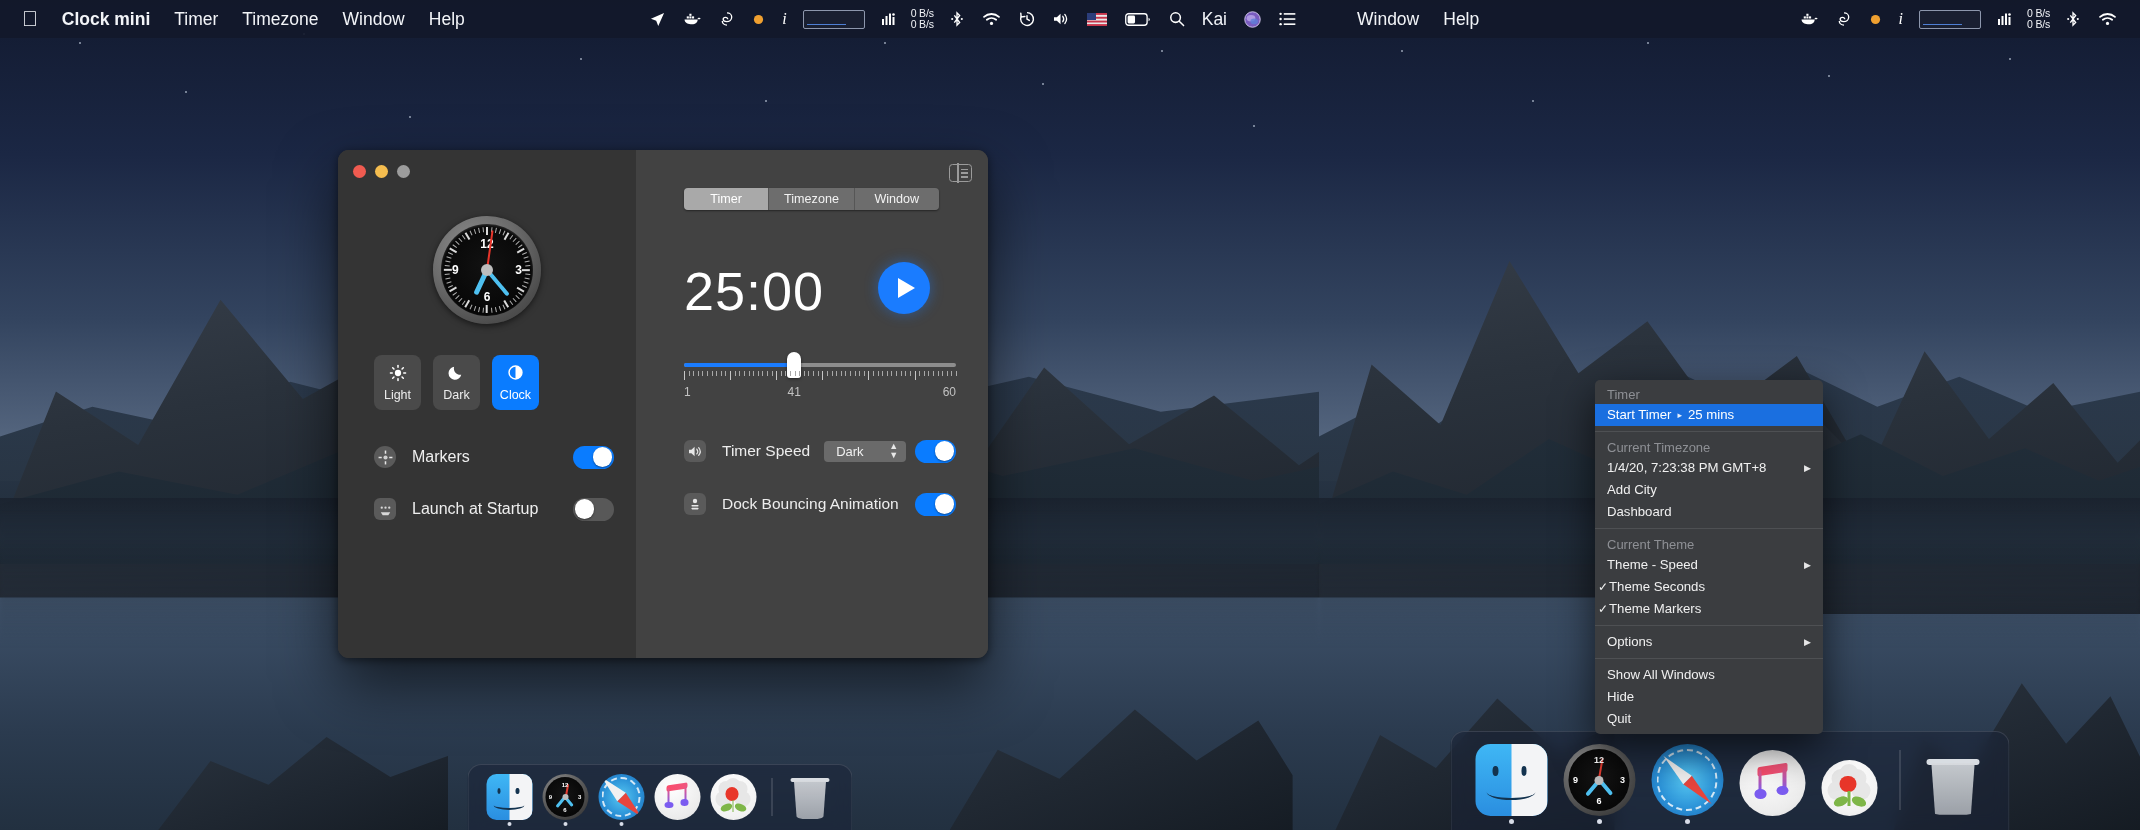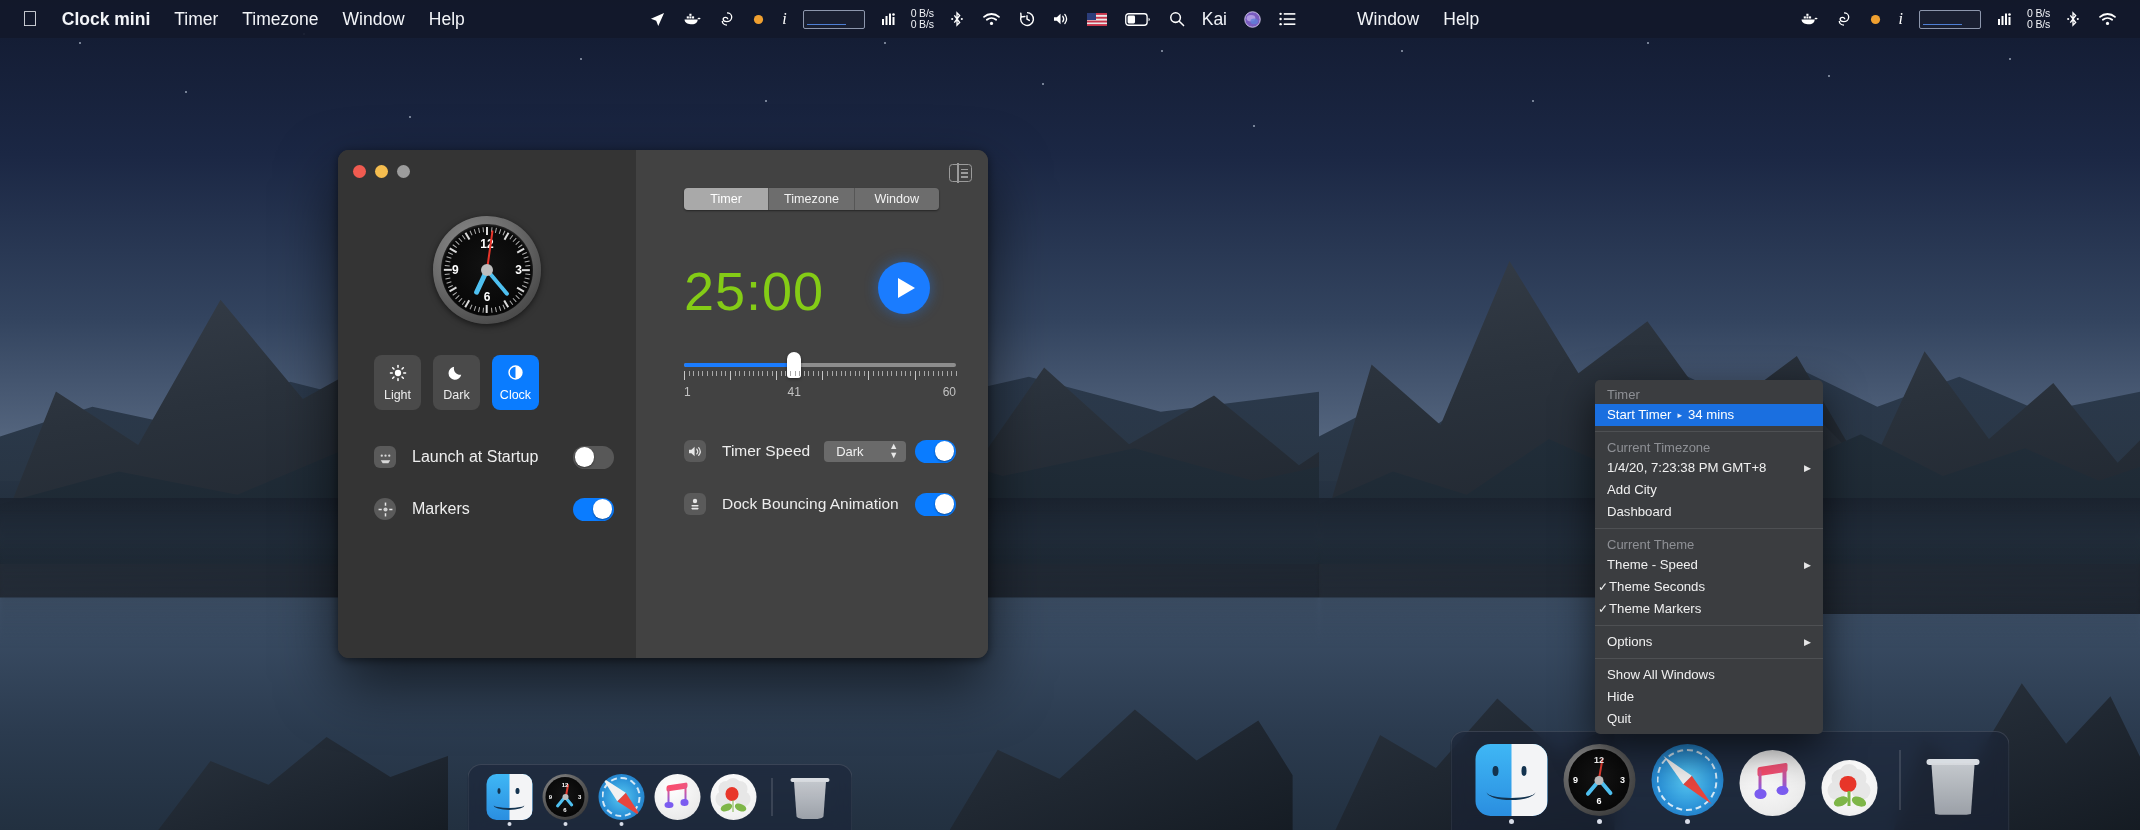--- a/index.html
+++ b/index.html
@@ -181,21 +181,21 @@
   .tab {
     flex: 1; background: #6d6d6d; color: #f2f2f2; font-size: 12.6px;
     display: flex; align-items: center; justify-content: center;
     border-right: 1px solid #565656;
   }
   .tab:last-child { border-right: none; }
   .tab.active { background: #a9a9a9; color: #ffffff; }
 
   .timer-disp {
     position: absolute; left: 48px; top: 110px;
-    color: #84cc16; font-size: 54px; font-weight: 400; letter-spacing: 1px;
+    color: #ffffff; font-size: 54px; font-weight: 400; letter-spacing: 1px;
     font-family: "Liberation Sans", sans-serif;
   }
   .play-btn {
     position: absolute; right: 58px; top: 112px; width: 52px; height: 52px; border-radius: 50%;
     background: #1a7cff; display: flex; align-items: center; justify-content: center;
     box-shadow: 0 0 14px rgba(26,124,255,.45);
   }
   .play-tri {
     width: 0; height: 0; margin-left: 4px;
     border-left: 17px solid #fff; border-top: 10px solid transparent; border-bottom: 10px solid transparent;
@@ -580,45 +580,45 @@
                 <circle cx="10" cy="10" r="7.6" fill="none" stroke="#fff" stroke-width="1.7"></circle>
                 <path d="M10 2.4 A7.6 7.6 0 0 1 10 17.6 z" fill="#fff"></path>
               </svg>
             </div>
             <span>Clock</span>
           </div>
         </div>
 
         <div class="rows">
           <div class="row">
-            <div class="row-ico">
-              <svg width="15" height="15" viewBox="0 0 16 16">
-                <circle cx="4" cy="6" r="1.2" fill="#d8d8d8"></circle>
-                  <circle cx="8" cy="6" r="1.2" fill="#d8d8d8"></circle>
-                  <circle cx="12" cy="6" r="1.2" fill="#d8d8d8"></circle>
-                <path d="M3 11 h10 l-2 3 h-6 z" fill="#d8d8d8"></path>
-              </svg>
-            </div>
-            <div class="row-lbl">Launch at Startup</div>
-            <div class="sw">
-                <div class="knob"></div>
-              </div>
-          </div>
-          <div class="row">
             <div class="row-ico circ">
               <svg width="15" height="15" viewBox="0 0 16 16">
                 <circle cx="8" cy="8" r="2.2" fill="#cfcfcf"></circle>
                 <rect x="7.2" y="0.6" width="1.6" height="3.4" fill="#e6e6e6"></rect>
                   <rect x="7.2" y="12" width="1.6" height="3.4" fill="#e6e6e6"></rect>
                 <rect x="0.6" y="7.2" width="3.4" height="1.6" fill="#e6e6e6"></rect>
                   <rect x="12" y="7.2" width="3.4" height="1.6" fill="#e6e6e6"></rect>
               </svg>
             </div>
             <div class="row-lbl">Markers</div>
             <div class="sw on">
+                <div class="knob"></div>
+              </div>
+          </div>
+          <div class="row">
+            <div class="row-ico">
+              <svg width="15" height="15" viewBox="0 0 16 16">
+                <circle cx="4" cy="6" r="1.2" fill="#d8d8d8"></circle>
+                  <circle cx="8" cy="6" r="1.2" fill="#d8d8d8"></circle>
+                  <circle cx="12" cy="6" r="1.2" fill="#d8d8d8"></circle>
+                <path d="M3 11 h10 l-2 3 h-6 z" fill="#d8d8d8"></path>
+              </svg>
+            </div>
+            <div class="row-lbl">Launch at Startup</div>
+            <div class="sw">
                 <div class="knob"></div>
               </div>
           </div>
         </div>
       </div>
 
       <div class="win-main">
         <div class="sidebar-toggle">
           <div class="sb-div"></div>
             <div class="sb-l1"></div>
@@ -894,21 +894,21 @@
           </svg>
         </div>
       </div>
     </div>
 
     <div class="dropdown" style="left:276px;top:380px;">
       <div class="dd-sec">Timer</div>
       <div class="dd-item hl">
         <span>Start Timer</span>
         <span class="dot-sep">▸</span>
-        <span>34 mins</span>
+        <span>25 mins</span>
       </div>
       <div class="dd-sepline"></div>
       <div class="dd-sec">Current Timezone</div>
       <div class="dd-item">
         <span>1/4/20, 7:23:38 PM GMT+8</span>
         <span class="arrow">▶</span>
       </div>
       <div class="dd-item">
         <span>Add City</span>
       </div>

